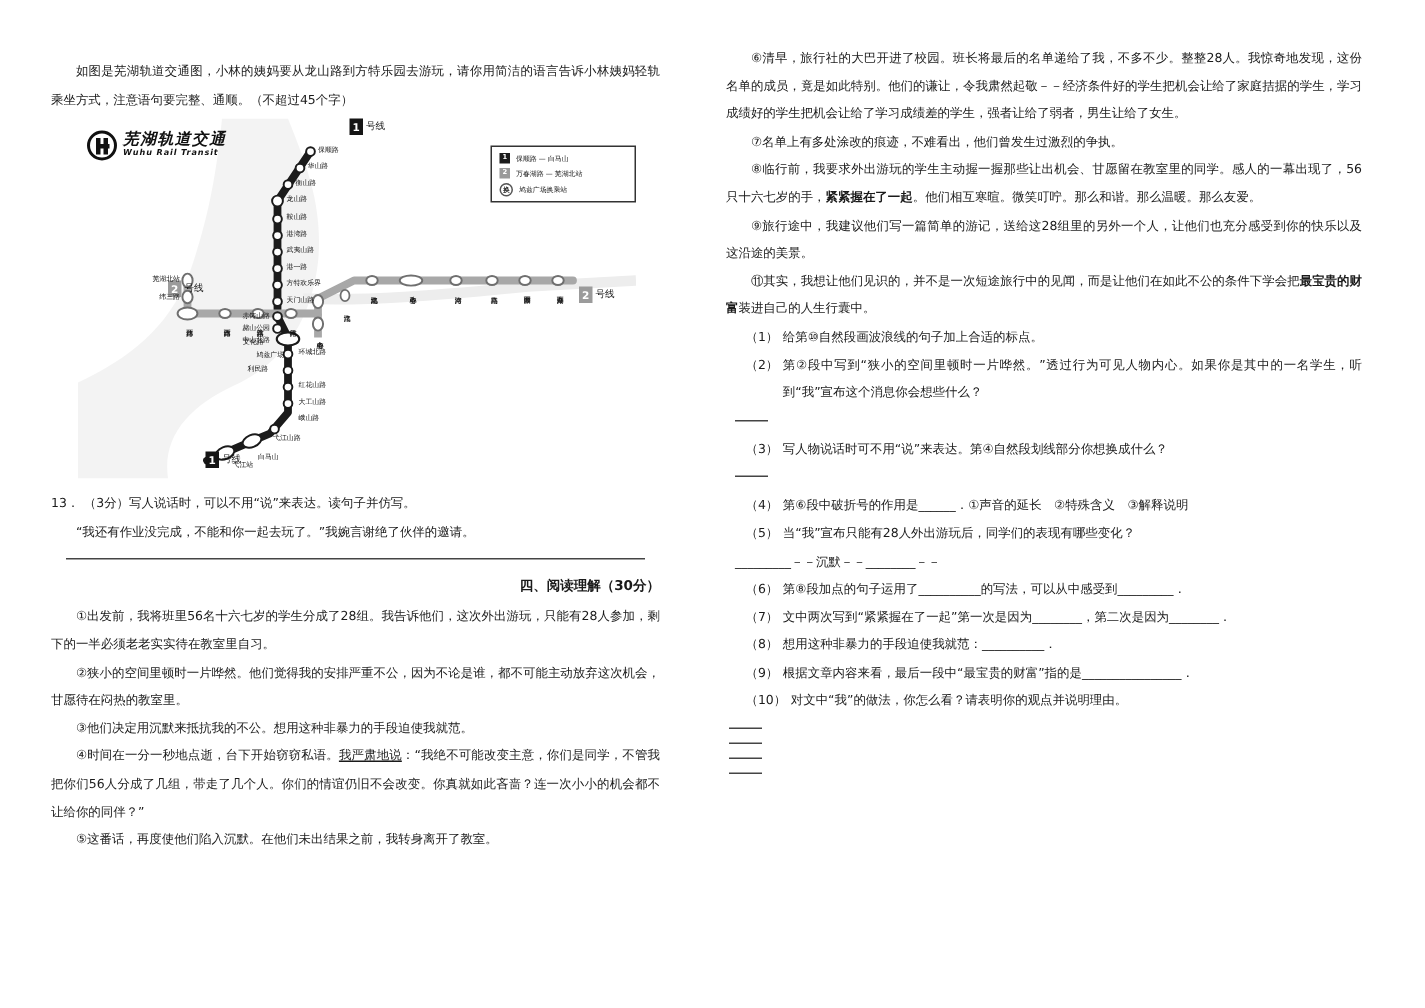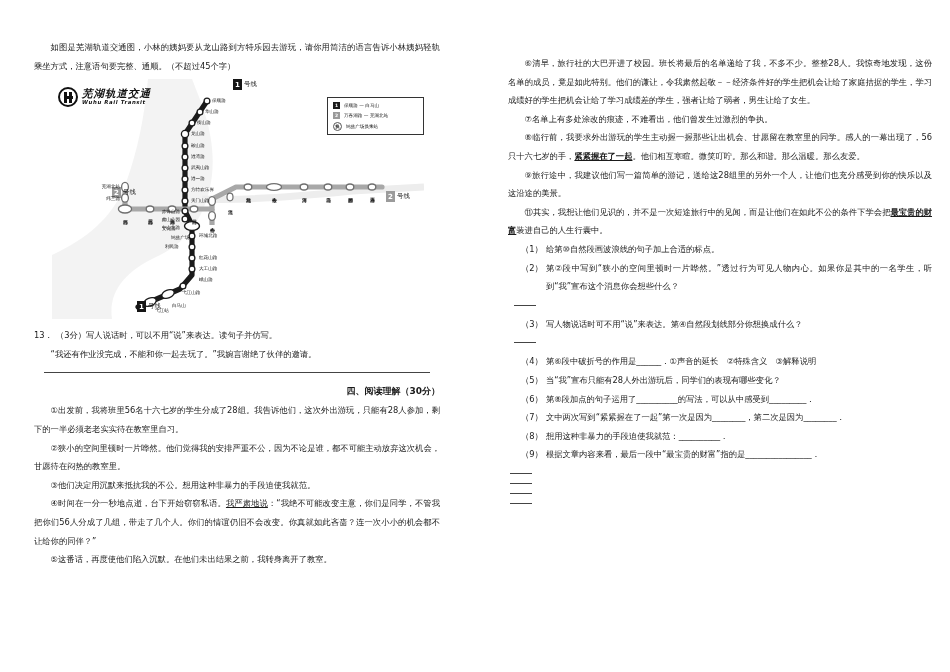--- a/index.html
+++ b/index.html
@@ -5,28 +5,28 @@
   html,body{margin:0;padding:0;background:#ffffff;}
   body{
     width:950px;height:672px;overflow:hidden;
     font-family:"DejaVu Sans","Liberation Sans",sans-serif;
     color:#1a1a1a;
     -webkit-font-smoothing:none;
   }
   .page{position:relative;width:950px;height:672px;box-sizing:border-box;}
   .col{position:absolute;top:0;box-sizing:border-box;}
   .col-left{left:34px;width:406px;height:672px;padding-top:38px;}
-  .col-right{left:508px;width:424px;height:672px;padding-top:54px;}
+  .col-right{left:484px;width:424px;height:672px;padding-top:29px;}
 
   p{margin:0;}
   .txt{font-size:8.3px;line-height:18.6px;text-align:justify;text-justify:inter-ideograph;}
   .indent{text-indent:16.6px;}
   .q{font-size:8.3px;line-height:18.6px;}
   .u{text-decoration:underline;}
-  .b{font-weight:bold;text-decoration:underline;}
+  .b{font-weight:bold;}
   .head{font-size:9px;font-weight:bold;line-height:19px;margin-top:6px;text-align:right;}
   .center{text-align:center;}
   .ansline{border-bottom:1px solid #444;height:0;margin:9px 0 9px 0;}
   .ansline.full{width:100%;}
   .ansline.short{width:22px;}
   .num-item{display:flex;gap:3px;}
   .num-item .n{flex:0 0 auto;}
   .num-item .t{flex:1 1 auto;text-align:justify;text-justify:inter-ideograph;}
 
   
@@ -249,37 +249,42 @@
     <div class="ansline short" style="margin-left:6px;"></div>
 
     <div class="num-item" style="margin-left:13px;">
       <span class="n q">（4）</span>
       <span class="t q">第⑥段中破折号的作用是______．①声音的延长　②特殊含义　③解释说明</span>
     </div>
     <div class="num-item" style="margin-left:13px;">
       <span class="n q">（5）</span>
       <span class="t q">当“我”宣布只能有28人外出游玩后，同学们的表现有哪些变化？</span>
     </div>
+    <p class="q" style="margin-left:6px;">_________－－沉默－－________－－</p>
 
     <div class="num-item" style="margin-left:13px;">
       <span class="n q">（6）</span>
       <span class="t q">第⑧段加点的句子运用了__________的写法，可以从中感受到_________．</span>
     </div>
     <div class="num-item" style="margin-left:13px;">
       <span class="n q">（7）</span>
       <span class="t q">文中两次写到“紧紧握在了一起”第一次是因为________，第二次是因为________．</span>
     </div>
     <div class="num-item" style="margin-left:13px;">
       <span class="n q">（8）</span>
       <span class="t q">想用这种非暴力的手段迫使我就范：__________．</span>
     </div>
     <div class="num-item" style="margin-left:13px;">
       <span class="n q">（9）</span>
       <span class="t q">根据文章内容来看，最后一段中“最宝贵的财富”指的是________________．</span>
     </div>
+    <div class="num-item" style="margin-left:13px;">
+      <span class="n q">（10）</span>
+      <span class="t q">对文中“我”的做法，你怎么看？请表明你的观点并说明理由。</span>
+    </div>
 
     <div class="ansline short" style="margin-left:2px;"></div>
     <div class="ansline short" style="margin-left:2px;"></div>
     <div class="ansline short" style="margin-left:2px;"></div>
     <div class="ansline short" style="margin-left:2px;"></div>
   </div>
 
 </div>
 
 </body></html>

